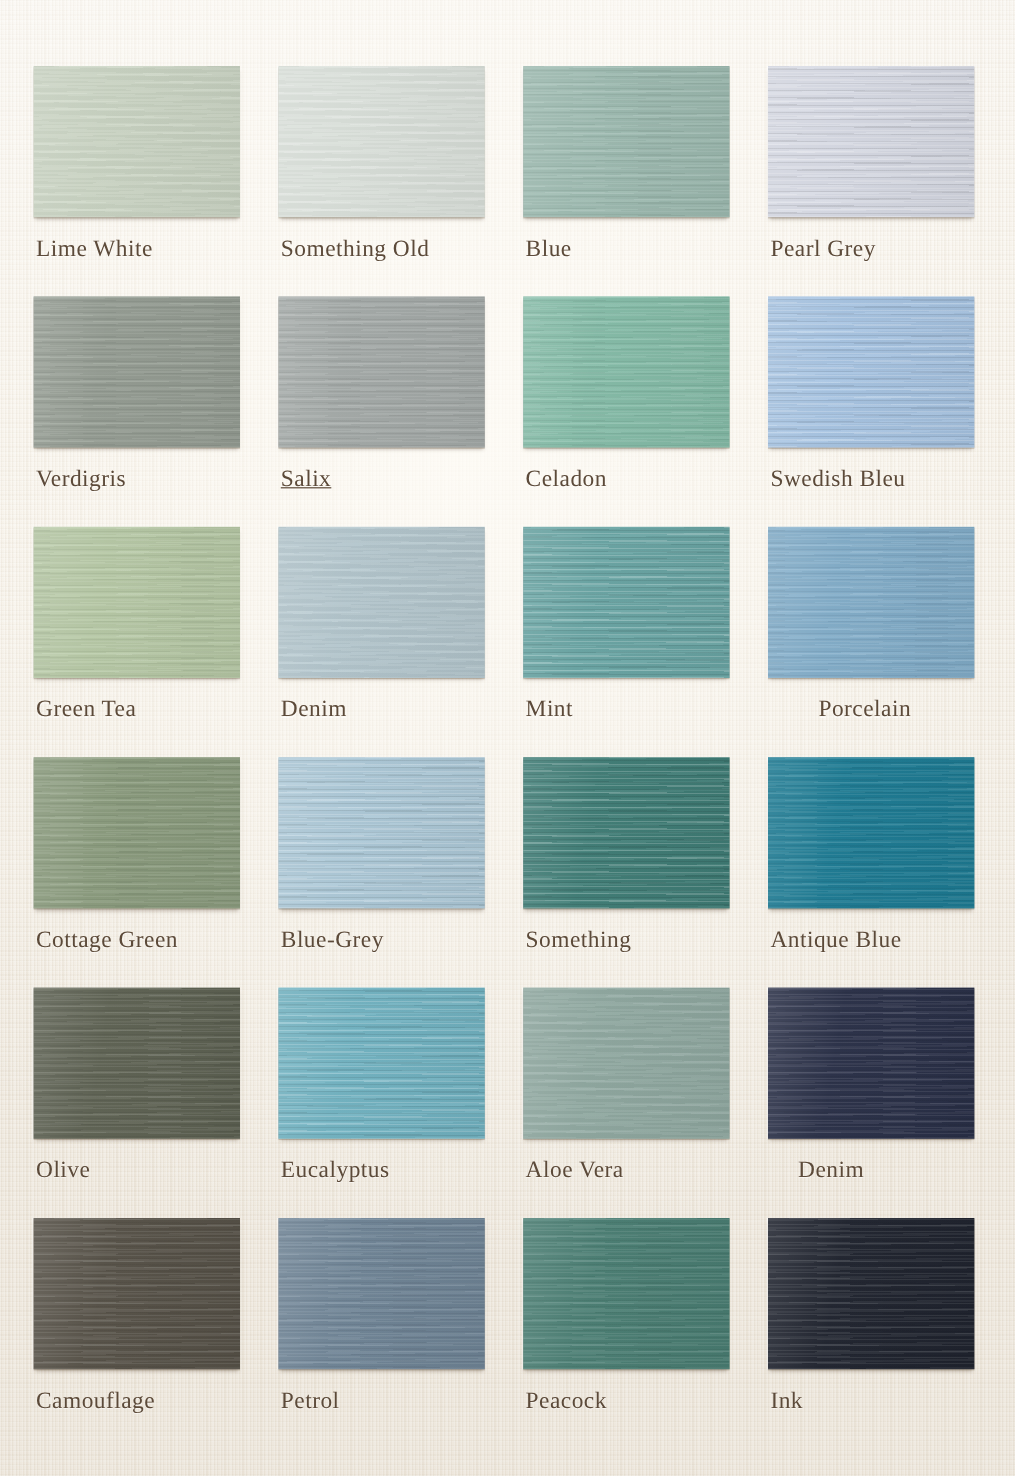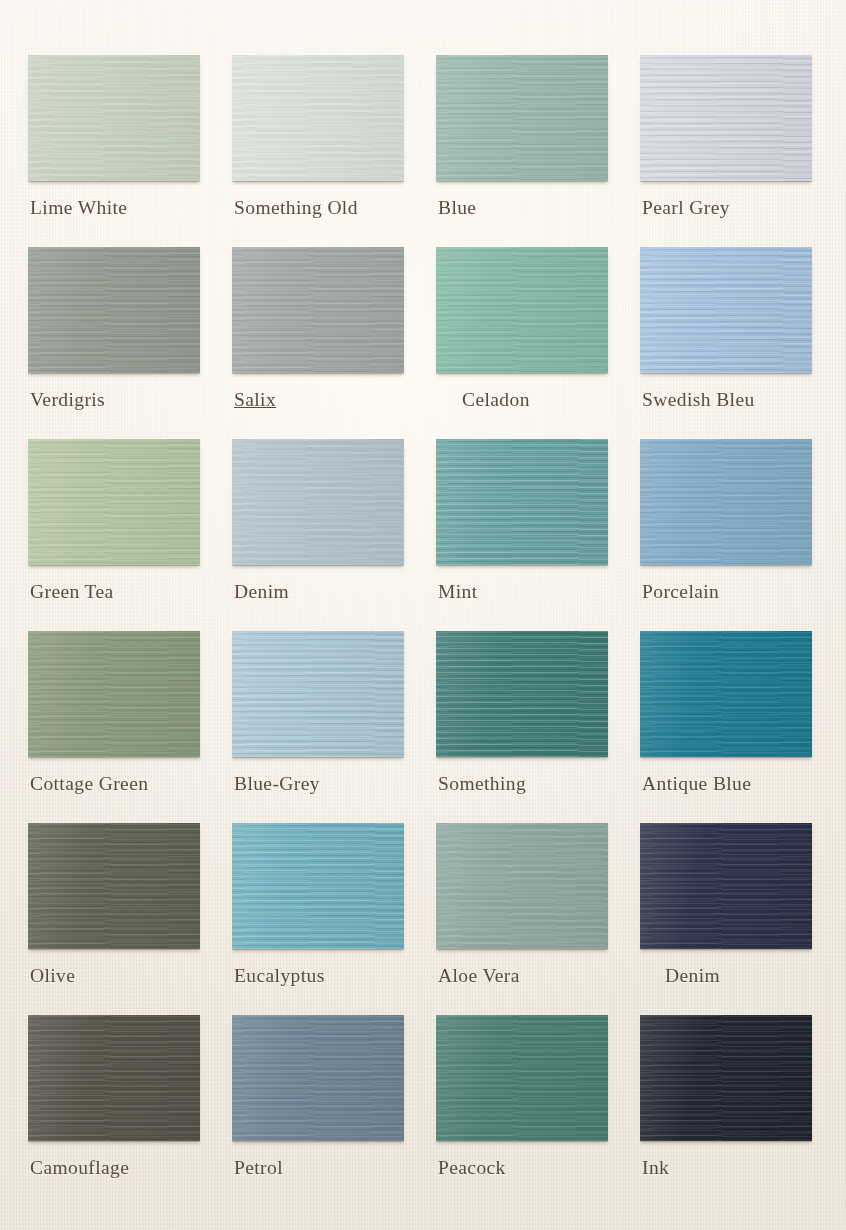--- a/index.html
+++ b/index.html
@@ -163,41 +163,41 @@
       <div class="swatch-cell">
         <div class="chip" title="Verdigris" style="background-color: rgb(148, 156, 146);"></div>
         <div class="chip-label" style="color: rgb(92, 74, 57);">Verdigris</div>
       </div>
       <div class="swatch-cell">
         <div class="chip" title="Salix" style="background-color: rgb(164, 170, 168);"></div>
         <div class="chip-label" style="color: rgb(92, 74, 57); text-decoration: underline;">Salix</div>
       </div>
       <div class="swatch-cell">
         <div class="chip" title="Celadon" style="background-color: rgb(133, 188, 168);"></div>
-        <div class="chip-label" style="color: rgb(92, 74, 57); margin-left: 24px;">Celadon</div>
+        <div class="chip-label" style="color: rgb(92, 74, 57);">Celadon</div>
       </div>
       <div class="swatch-cell">
         <div class="chip ribbed" title="Swedish Bleu" style="background-color: rgb(167, 196, 226);"></div>
         <div class="chip-label" style="color: rgb(92, 74, 57);">Swedish Bleu</div>
       </div>
       <div class="swatch-cell">
         <div class="chip" title="Green Tea" style="background-color: rgb(182, 200, 165);"></div>
         <div class="chip-label" style="color: rgb(92, 74, 57);">Green Tea</div>
       </div>
       <div class="swatch-cell">
         <div class="chip smooth" title="Dawn" style="background-color: rgb(181, 200, 207);"></div>
         <div class="chip-label" style="color: rgb(92, 74, 57);">Denim</div>
       </div>
       <div class="swatch-cell">
         <div class="chip ribbed" title="Mint" style="background-color: rgb(105, 165, 164);"></div>
         <div class="chip-label" style="color: rgb(92, 74, 57);">Mint</div>
       </div>
       <div class="swatch-cell">
         <div class="chip" title="Porcelain" style="background-color: rgb(130, 173, 201);"></div>
-        <div class="chip-label" style="color: rgb(92, 74, 57);">Porcelain</div>
+        <div class="chip-label" style="color: rgb(92, 74, 57); margin-left: 40px;">Porcelain</div>
       </div>
       <div class="swatch-cell">
         <div class="chip" title="Cottage Green" style="background-color: rgb(138, 155, 125);"></div>
         <div class="chip-label" style="color: rgb(92, 74, 57);">Cottage Green</div>
       </div>
       <div class="swatch-cell">
         <div class="chip ribbed" title="Blue-Grey" style="background-color: rgb(173, 201, 216);"></div>
         <div class="chip-label" style="color: rgb(92, 74, 57);">Blue-Grey</div>
       </div>
       <div class="swatch-cell">

